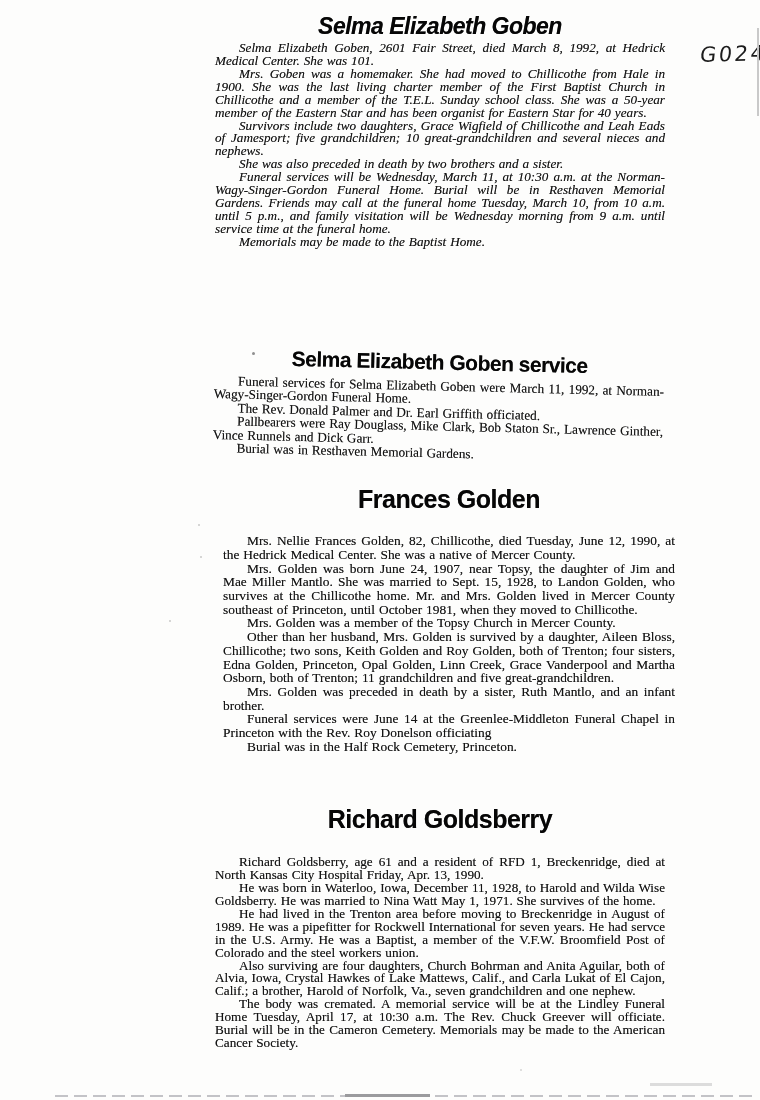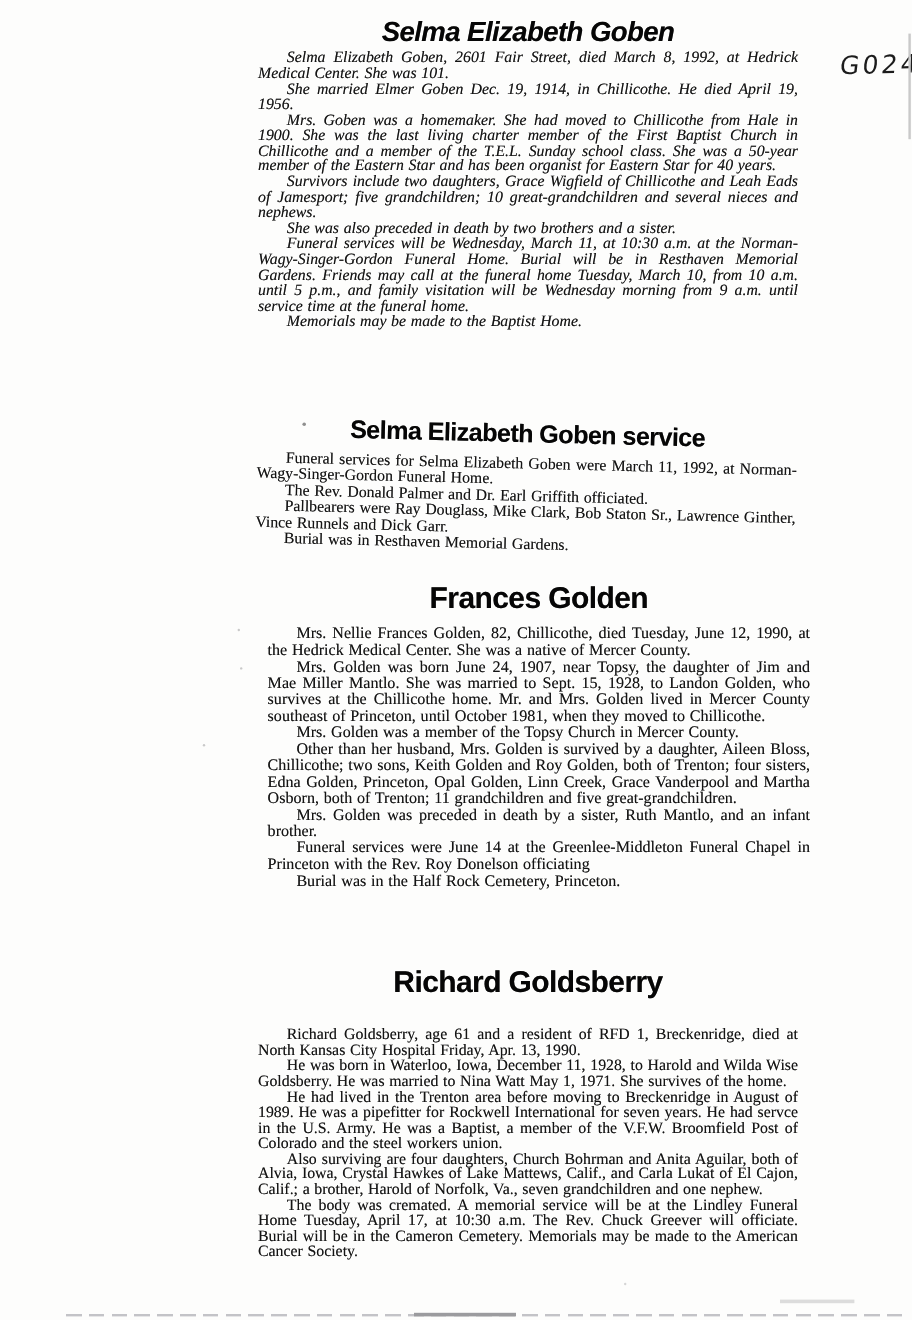--- a/index.html
+++ b/index.html
@@ -41,21 +41,21 @@
     line-height: 12.9px;
     word-spacing: 0.6px;
     text-shadow: 0 0 0.35px rgba(0,0,0,0.5);
   }
   
   #sec-goben   { top: 14px; font-style: italic; }
   #sec-service { top: 346px; transform: rotate(1.4deg); transform-origin: left top; }
   #sec-service h1 { font-size: 21px; margin-bottom: 6px; }
   #sec-service p  { line-height: 13.4px; }
   #sec-frances { top: 486px; left: 223px; width: 452px; }
-  #sec-frances h1 { font-size: 25px; margin-bottom: 9px; }
+  #sec-frances h1 { font-size: 25px; margin-bottom: 22px; }
   #sec-frances p  { font-size: 13.4px; line-height: 13.7px; }
   #sec-richard { top: 806px; }
   #sec-richard h1 { font-size: 25px; margin-bottom: 24px; }
 
   .annotation {
     position: absolute;
     left: 700px;
     top: 42px;
     font-family: "DejaVu Sans", sans-serif;
     font-size: 21px;
@@ -100,21 +100,20 @@
 <body>
 
 <div class="page">
 
   <div class="annotation">G024</div>
   <div class="edge-line-right"></div>
 
   <section class="obit" id="sec-goben">
     <h1>Selma Elizabeth Goben</h1>
     <p>Selma Elizabeth Goben, 2601 Fair Street, died March 8, 1992, at Hedrick Medical Center. She was 101.</p>
-    <p>She married Elmer Goben Dec. 19, 1914, in Chillicothe. He died April 19, 1956.</p>
     <p>Mrs. Goben was a homemaker. She had moved to Chillicothe from Hale in 1900. She was the last living charter member of the First Baptist Church in Chillicothe and a member of the T.E.L. Sunday school class. She was a 50-year member of the Eastern Star and has been organist for Eastern Star for 40 years.</p>
     <p>Survivors include two daughters, Grace Wigfield of Chillicothe and Leah Eads of Jamesport; five grandchildren; 10 great-grandchildren and several nieces and nephews.</p>
     <p>She was also preceded in death by two brothers and a sister.</p>
     <p>Funeral services will be Wednesday, March 11, at 10:30 a.m. at the Norman-Wagy-Singer-Gordon Funeral Home. Burial will be in Resthaven Memorial Gardens. Friends may call at the funeral home Tuesday, March 10, from 10 a.m. until 5 p.m., and family visitation will be Wednesday morning from 9 a.m. until service time at the funeral home.</p>
     <p>Memorials may be made to the Baptist Home.</p>
   </section>
 
   <section class="obit" id="sec-service">
     <h1>Selma Elizabeth Goben service</h1>
     <p>Funeral services for Selma Elizabeth Goben were March 11, 1992, at Norman-Wagy-Singer-Gordon Funeral Home.</p>

